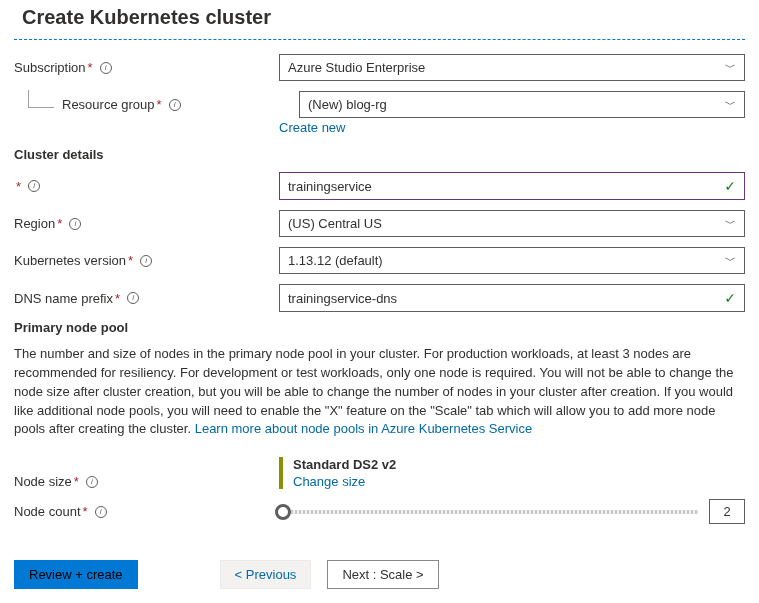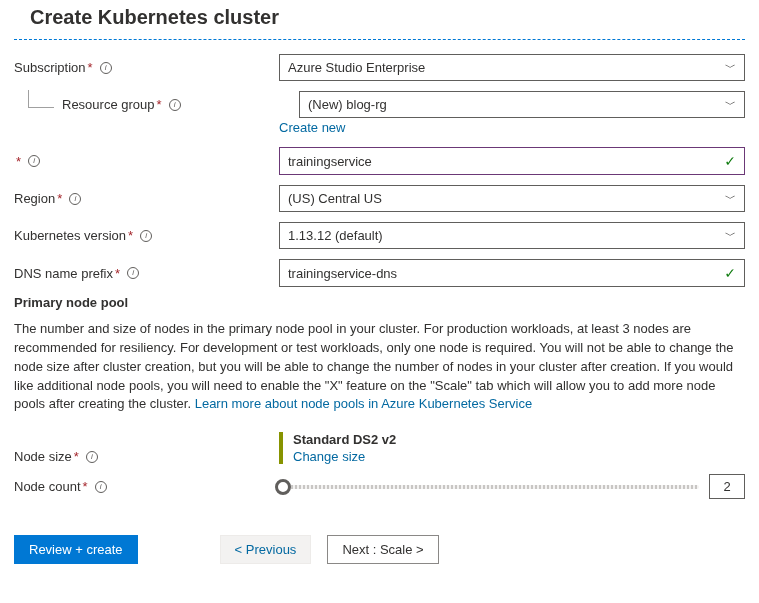--- a/index.html
+++ b/index.html
@@ -11,21 +11,21 @@
     color: #323130;
     background: #fff;
     width: 759px;
   }
   .page {
     padding: 6px 14px 14px 14px;
   }
   .page-title {
     font-size: 20px;
     font-weight: 600;
-    margin: 0 0 10px 16px;
+    margin: 0 0 10px 8px;
     color: #323130;
   }
   .dashed {
     border: none;
     border-top: 1px dashed #0078d4;
     margin: 0 0 14px 0;
   }
   .row {
     display: flex;
     align-items: center;
@@ -132,21 +132,21 @@
     margin-top:36px;
   }
   .btn {
     font-size:13px;
     padding:6px 14px;
     border:1px solid transparent;
     cursor:pointer;
   }
   .btn-primary {
     background:#0078d4;
-    color:#ffffff;
+    color:#000000;
   }
   .btn-disabled {
     background:#f3f2f1;
     color:#0369a1;
     border-color:#edebe9;
     cursor:default;
   }
   .btn-outline {
     background:#fff;
     color:#323130;
@@ -188,20 +188,21 @@
       </div>
     </div>
   </div>
   <div class="row" style="margin-bottom:12px;">
     <div class="label-col"></div>
     <div class="ctrl-col">
       <span class="link">Create new</span>
     </div>
   </div>
 
+  <div class="section-head">Cluster details</div>
 
   <div class="row">
     <div class="label-col">
       <span class="req">*</span>
       <span class="info-icon">i</span>
     </div>
     <div class="ctrl-col">
       <div class="textbox validated">
         <span>trainingservice</span>
         <span class="check">✓</span>

